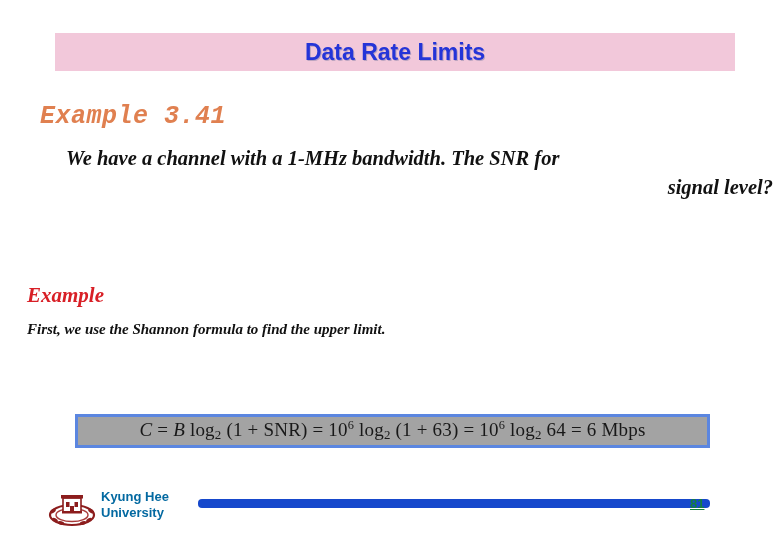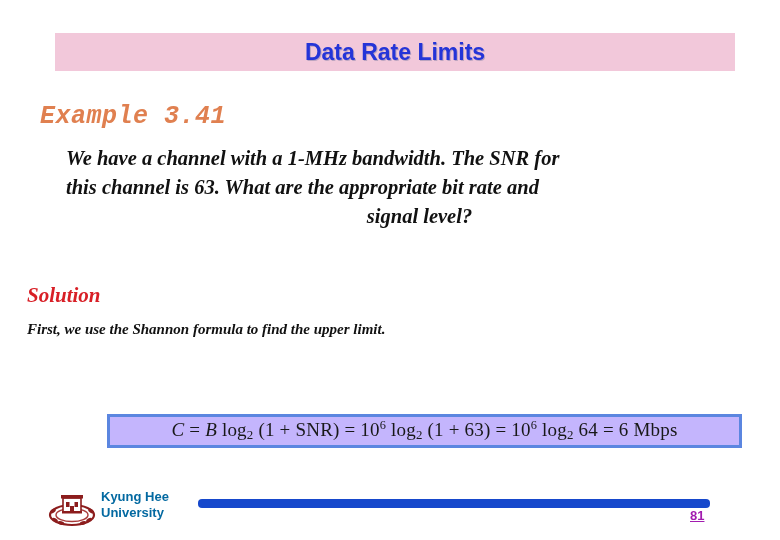--- a/index.html
+++ b/index.html
@@ -68,21 +68,21 @@
     font-family: "Liberation Serif", serif;
     font-style: italic;
     font-weight: bold;
     font-size: 20.5px;
     line-height: 29px;
     color: #111111;
     text-align: justify;
     margin-left: 39px;
   }
   .question-block .lastline {
-    text-align: center;
+    text-align: right;
   }
 
   
   .solution-heading {
     position: absolute;
     left: 27px;
     top: 283px;
     font-family: "Liberation Serif", serif;
     font-style: italic;
     font-weight: bold;
@@ -104,26 +104,25 @@
   }
 
   
   .formula-box {
     position: absolute;
     left: 75px;
     top: 414px;
     width: 635px;
     height: 34px;
     box-sizing: border-box;
-    background: #c4b5fd;
+    background: #a3a3a3;
     border: 3px solid #5b86e0;
     display: flex;
     align-items: center;
     justify-content: center;
-    margin-left: 32px;
   }
   .formula {
     font-family: "Liberation Serif", serif;
     font-size: 19px;
     color: #181818;
     white-space: nowrap;
     letter-spacing: 0.2px;
   }
   .formula i {
     font-style: italic;
@@ -160,45 +159,44 @@
     left: 198px;
     top: 499px;
     width: 512px;
     height: 9px;
     background: #1648cc;
     border-radius: 4px;
   }
   .page-number {
     position: absolute;
     left: 690px;
-    top: 508px;
+    top: 496px;
     font-family: "Liberation Sans", sans-serif;
     font-weight: bold;
     font-size: 13px;
-    color: #a21caf;
+    color: #15803d;
     text-decoration: underline;
   }
 </style>
 </head>
 <body>
 
 <div class="slide">
 
   <div class="title-band"></div>
   <div class="title-text">Data Rate Limits</div>
 
   <div class="example-heading">Example 3.41</div>
 
   <div class="question-block">
     <div>We have a channel with a 1-MHz bandwidth. The SNR for</div>
-    <div>this channel is 63. What are the appropriate bit rate and</div>
     <div class="lastline">signal level?</div>
   </div>
 
-  <div class="solution-heading">Solution</div>
+  <div class="solution-heading">Example</div>
   <div class="solution-text">First, we use the Shannon formula to find the upper limit.</div>
 
   <div class="formula-box">
     <div class="formula"><i>C</i><span> = </span><i>B</i><span> log</span><sub>2</sub><span> (1 + SNR) = 10</span><sup>6</sup><span> log</span><sub>2</sub><span> (1 + 63) = 10</span><sup>6</sup><span> log</span><sub>2</sub><span> 64 = 6 Mbps</span></div>
   </div>
 
   <div class="logo-crest">
     <svg width="50" height="38" viewBox="0 0 50 38" xmlns="http://www.w3.org/2000/svg">
       <g fill="#8c1d1d">
 

